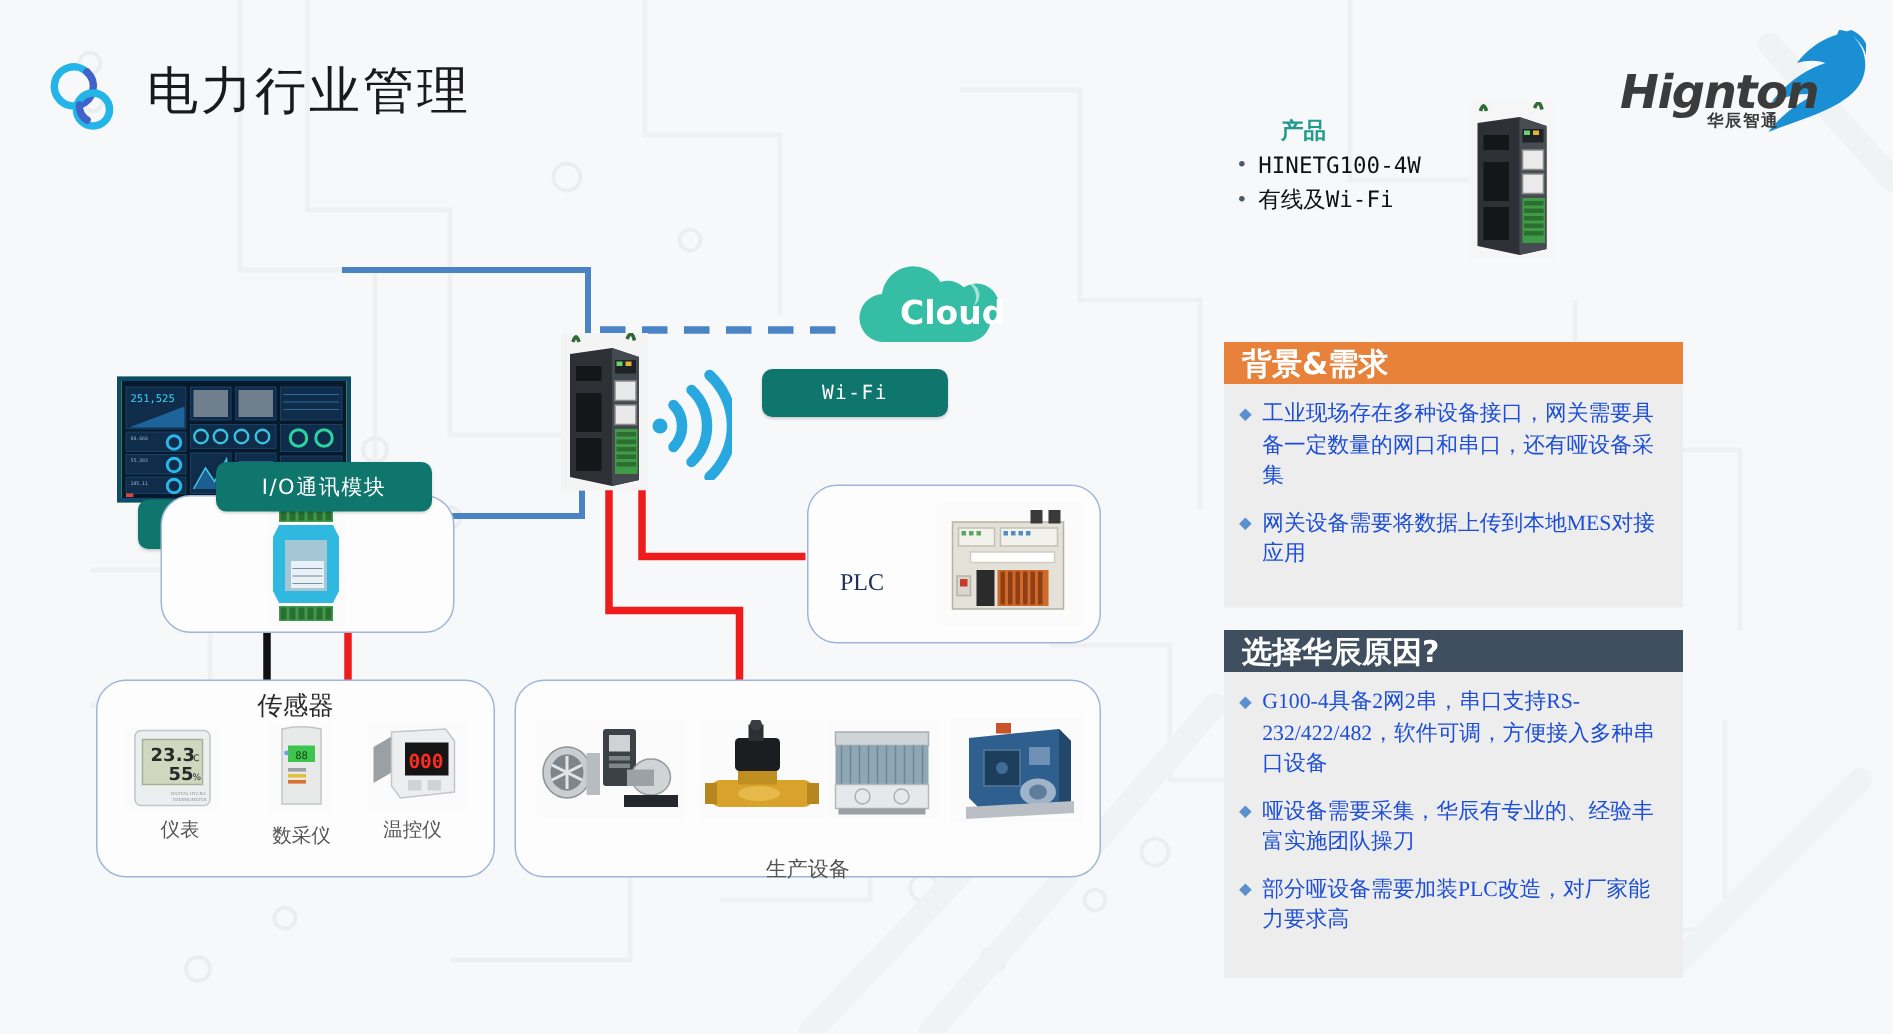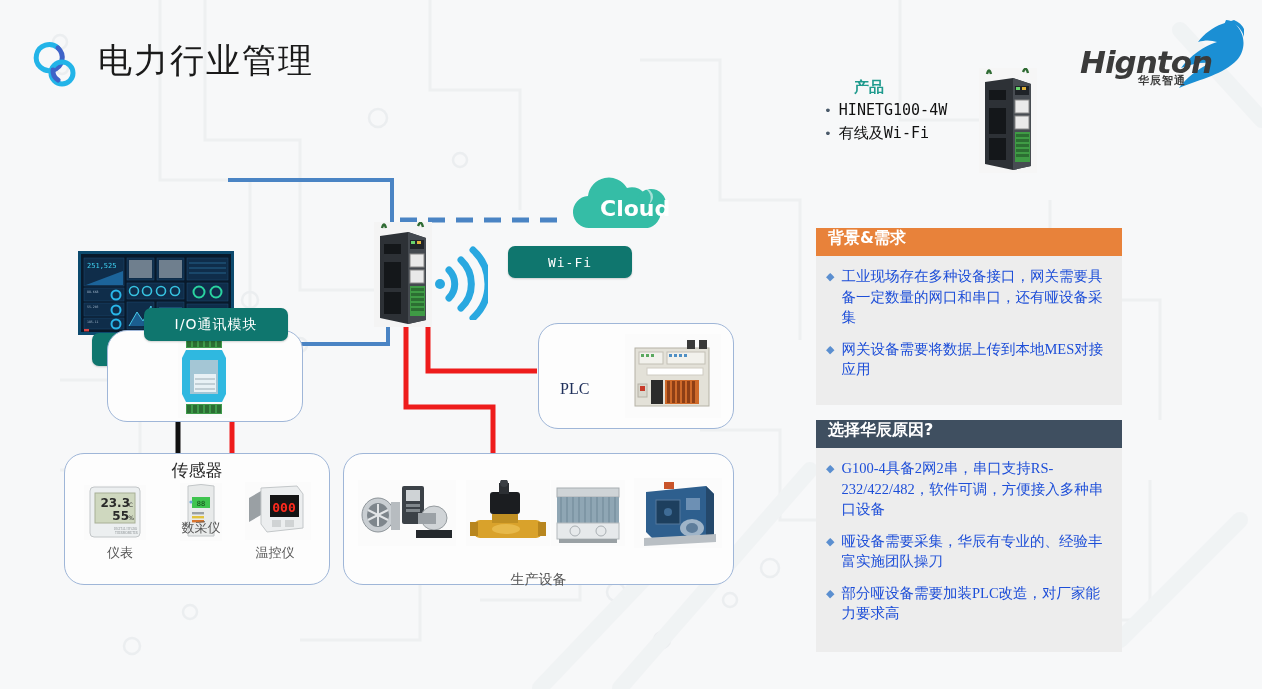--- a/index.html
+++ b/index.html
@@ -73,22 +73,22 @@
   }
   .prod-li{
     display:flex;align-items:flex-start;gap:7px;margin-top:4px;
     font-family:"DejaVu Sans Mono","Liberation Mono",monospace;
     font-size:15px;color:#111;
   }
   .prod-li .dot{color:#4a5a6a;font-size:13px;line-height:19px;}
 
   .panel{position:absolute;left:4px;width:306px;background:#ededed;}
   .panel-head{
-    height:28px;display:flex;padding-left:12px;
-    color:#ffffff;font-weight:bold;font-size:16px;
+    height:28px;display:flex;align-items:center;padding-left:12px;
+    color:#ffffff;font-weight:bold;font-size:20px;
     font-family:"DejaVu Sans","Liberation Sans",sans-serif;
   }
   .panel-body{padding:10px 12px 14px 10px;}
   .p-li{display:flex;gap:7px;margin-bottom:11px;}
   .p-li .bullet{
     color:#5b8fd0;font-size:11px;line-height:20px;flex:0 0 auto;
   }
   .p-li .txt{
     font-size:14.5px;line-height:20.5px;color:#1d4ed8;
     font-family:"Liberation Serif","DejaVu Serif",serif;
@@ -388,21 +388,21 @@
     <path d="M8 3 q13 -3 26 0 v50 h-26 z" fill="#e8eaea" stroke="#c2c6c8"></path>
     <rect x="12" y="14" width="18" height="11" fill="#3fc44f"></rect>
     <text x="21" y="23" font-size="7" text-anchor="middle" font-family="DejaVu Sans Mono, monospace" fill="#0f3f14">88</text>
     <circle cx="11" cy="19" r="1.6" fill="#6aa8d8"></circle>
     <g>
         <rect x="12" y="29" width="12" height="2.4" fill="#9aa0a4"></rect>
         <rect x="12" y="33" width="12" height="2.4" fill="#e2c23c"></rect>
        <rect x="12" y="37" width="12" height="2.4" fill="#d8742e"></rect>
       </g>
   </svg>
-  <div class="dev-cap" style="left:168px;top:407px;width:66px;">
+  <div class="dev-cap" style="left:168px;top:436px;width:66px;">
     <span>数采仪</span>
   </div>
 
   <svg style="position:absolute;left:245px;top:370px;width:66px;height:58px;" viewBox="0 0 66 58">
     <rect width="66" height="58" fill="#fbfbfb"></rect>
     <polygon points="4,16 16,9 16,33 4,40" fill="#9aa0a4"></polygon>
     <polygon points="16,6 52,4 58,12 58,46 22,50 16,42" fill="#eceeef" stroke="#c3c7c9"></polygon>
     <rect x="25" y="13" width="29" height="22" fill="#151515"></rect>
     <text x="39" y="30" font-size="13" text-anchor="middle" font-family="DejaVu Sans Mono, monospace" fill="#ff2b1e" font-weight="bold">000</text>
     <g fill="#d0d3d4">

